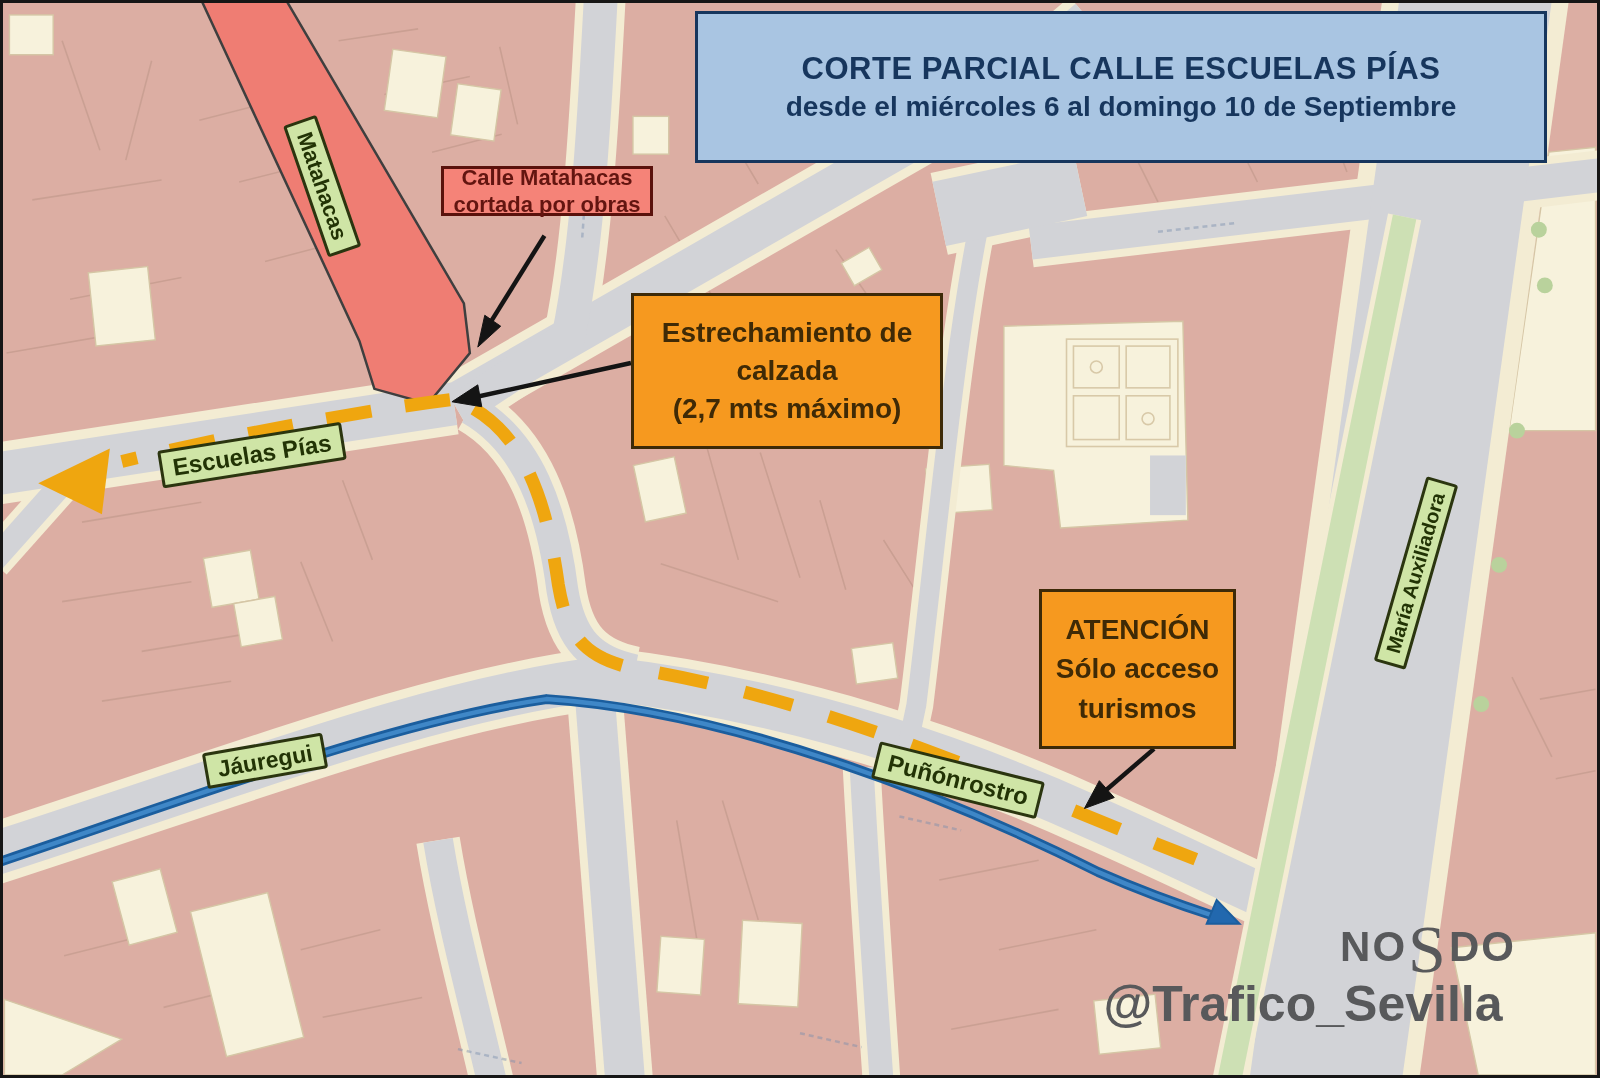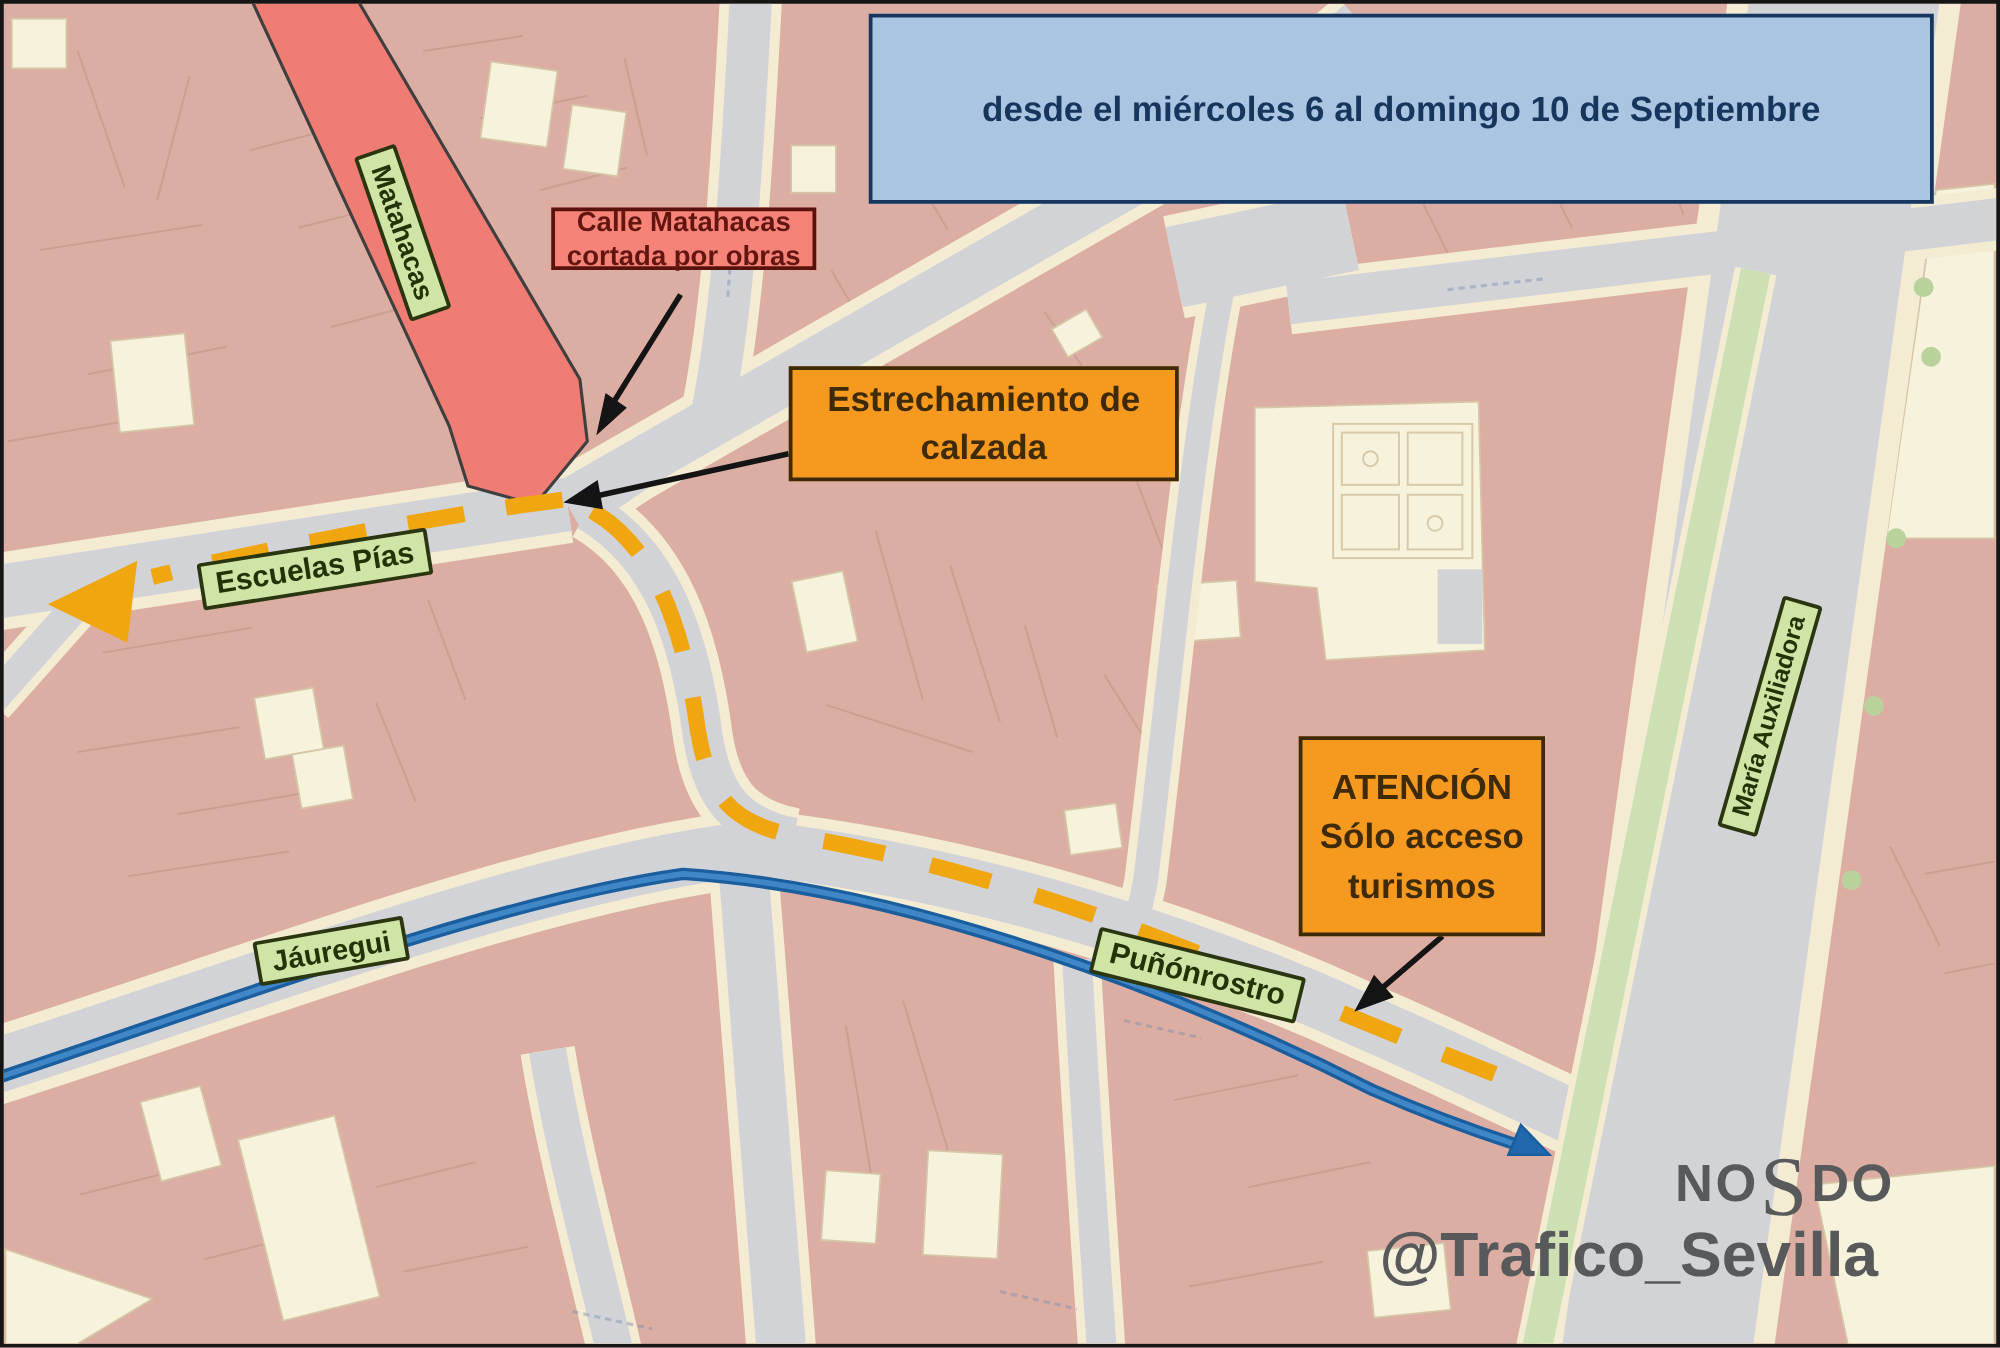--- a/index.html
+++ b/index.html
@@ -30,21 +30,21 @@
     display:flex;flex-direction:column;align-items:center;justify-content:center;
     font-weight:bold;font-size:22px;line-height:1.25;text-align:center;
   }
 
   .orangebox{
     background:var(--orange-bg);border:3px solid var(--orange-border);
     color:var(--orange-text);box-sizing:border-box;position:absolute;
     display:flex;flex-direction:column;align-items:center;justify-content:center;
     text-align:center;font-weight:bold;
   }
-  .narrowbox{left:628px;top:290px;width:312px;height:92px;font-size:28px;line-height:1.35;}
+  .narrowbox{left:628px;top:290px;width:312px;height:156px;font-size:28px;line-height:1.35;}
   .attentionbox{left:1036px;top:586px;width:197px;height:160px;font-size:28px;line-height:1.4;}
   .attentionbox .mid{font-weight:600;}
 
   
   .pill{
     position:absolute;transform:translate(-50%,-50%) rotate(var(--r,0deg));
     background:var(--pill-bg);border:3px solid var(--pill-border);
     color:var(--pill-text);font-weight:bold;font-size:24px;
     padding:2px 10px;border-radius:3px;white-space:nowrap;line-height:1.15;
   }
@@ -196,31 +196,33 @@
       <path d="M543,234 L482,332" fill="none"></path>
       <polygon points="476,346 483,314 499,325" stroke-width="1"></polygon>
       <path d="M630,362 L466,398" fill="none"></path>
       <polygon points="450,401 476,384 480,406" stroke-width="1"></polygon>
       <path d="M1156,750 L1098,800" fill="none"></path>
       <polygon points="1086,810 1101,782 1116,799" stroke-width="1"></polygon>
     </g>
   </svg>
 
   <div class="hdr">
+    <div class="h1">CORTE PARCIAL CALLE ESCUELAS PÍAS</div>
     <div class="h2">desde el miércoles 6 al domingo 10 de Septiembre</div>
   </div>
 
   <div class="redbox">
     <span>Calle Matahacas</span>
     <span>cortada por obras</span>
   </div>
 
   <div class="orangebox narrowbox">
     <span>Estrechamiento de</span>
     <span>calzada</span>
+    <span>(2,7 mts máximo)</span>
   </div>
 
   <div class="orangebox attentionbox">
     <span>ATENCIÓN</span>
     <span class="mid">Sólo acceso</span>
     <span>turismos</span>
   </div>
 
   <div class="pill" style="left:319px;top:183px;--r:71deg;font-size:22px">Matahacas</div>
   <div class="pill" style="left:249px;top:452px;--r:-9deg">Escuelas Pías</div>

